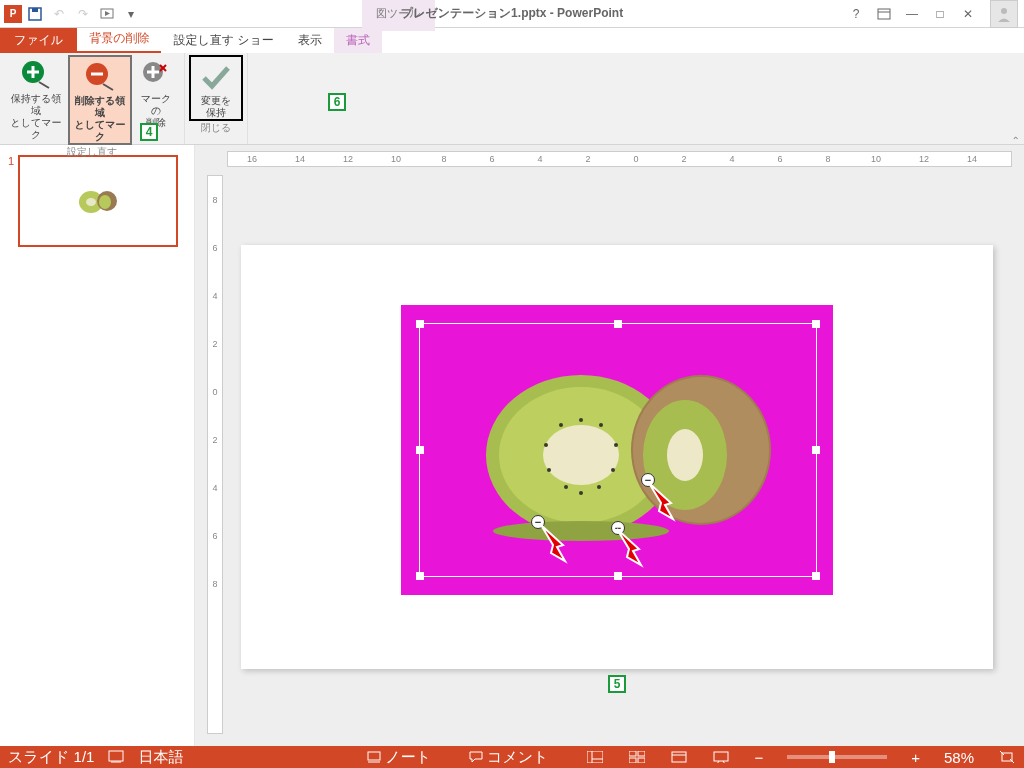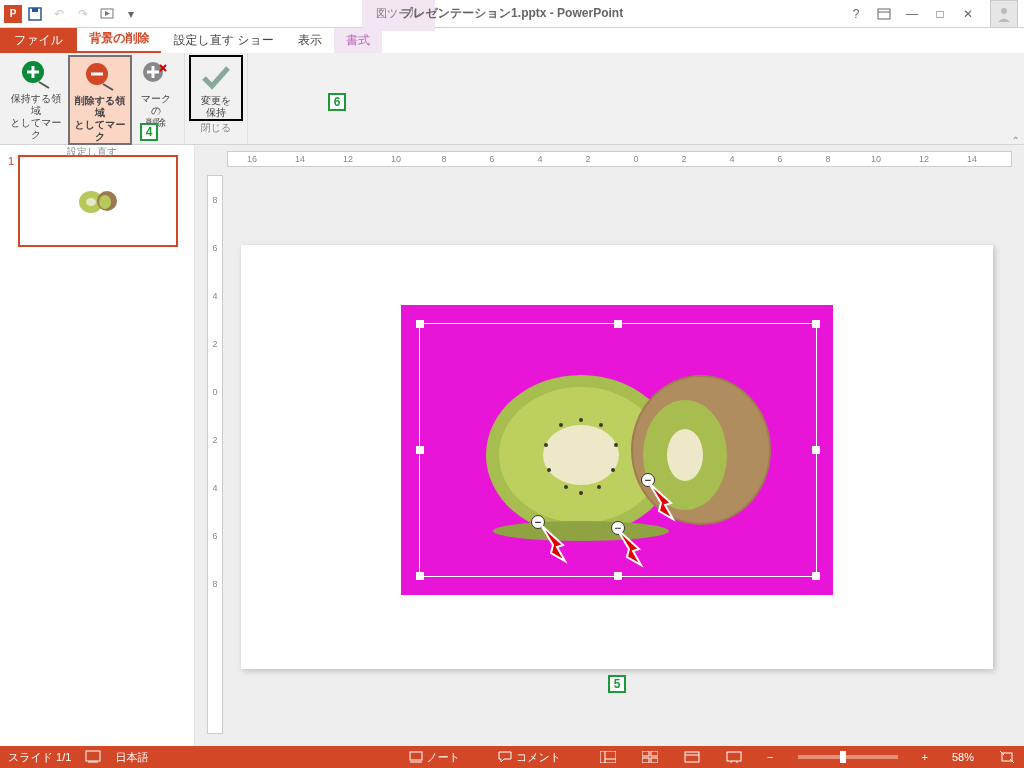--- a/index.html
+++ b/index.html
@@ -14,21 +14,21 @@
 .contextual-tab { margin-left: 220px; font-size: 11px; color: #777; background:#f3e6f3; padding: 10px 14px; }
 .title-center { position:absolute; left:50%; transform:translateX(-50%); color:#666; font-size:12px;font-weight:bold; }
 .win-controls { margin-left:auto; display:flex; align-items:center; gap:8px; padding-right:6px; color:#666; }
 .win-controls span { width:20px; height:20px; display:flex; align-items:center; justify-content:center; cursor:pointer; }
 .user-icon { width:28px; height:28px; background:#e6e6e6; border:1px solid #ccc; display:flex; align-items:center; justify-content:center; margin-left:4px; }
 
 
 .tabrow { height: 25px; display:flex; align-items:flex-end; background:#fff; }
 .file-tab { background:#d24726; color:#fff; padding: 4px 14px; font-size:12px; cursor:pointer; }
 .tab { padding: 4px 12px; font-size:12px; color:#444; cursor:pointer; }
-.tab.active { color:#d24726; border-bottom: 2px solid #d24726; font-weight: bold; }
+.tab.active { color:#d24726; border-bottom: 2px solid #d24726; }
 .tab.fmt { background:#f3e6f3; color:#b866b8; }
 
 
 .ribbon { height:92px; background:#f1f1f1; border-bottom:1px solid #d4d4d4; display:flex; position:relative; }
 .rgroup { display:flex; flex-direction:column; align-items:center; padding: 2px 4px 16px 4px; border-right:1px solid #e0e0e0; }
 .rgroup .buttons { display:flex; flex:1; }
 .rgroup .grplabel { font-size:10px; color:#888; padding-bottom:2px; }
 .rbtn { display:flex; flex-direction:column; align-items:center; justify-content:flex-start; padding: 4px 4px 0 4px; cursor:pointer; width: 64px; }
 .rbtn .ricon { width:32px; height:32px; display:flex; align-items:center; justify-content:center; }
 .rbtn .rlabel { font-size:10px; text-align:center; color:#444; line-height:1.2; margin-top:2px; }
@@ -58,21 +58,21 @@
 .handle { position:absolute; width:8px; height:8px; background:#fff; }
 .h-nw{left:-4px;top:-4px}.h-n{left:50%;top:-4px;margin-left:-4px}.h-ne{right:-4px;top:-4px}
 .h-w{left:-4px;top:50%;margin-top:-4px}.h-e{right:-4px;top:50%;margin-top:-4px}
 .h-sw{left:-4px;bottom:-4px}.h-s{left:50%;bottom:-4px;margin-left:-4px}.h-se{right:-4px;bottom:-4px}
 
 .minus-marker { position:absolute; width:14px; height:14px; border-radius:50%; background:#fff; border:1px solid #333; display:flex; align-items:center; justify-content:center; font-size:11px; font-weight:bold; color:#333; }
 
 .step5 { position:absolute; left:50%; transform:translateX(-50%); bottom:-24px; }
 
 
-.statusbar { height:22px; background:#d24726; color:#fff; display:flex; align-items:center; font-size:11px; padding:0 8px; }
+.statusbar { height:22px; background:#d24726; color:#fff; display:flex; align-items:center; font-size:15px; padding:0 8px; }
 .statusbar .sbitem { margin-right:14px; display:flex; align-items:center; gap:4px; }
 .sb-right { margin-left:auto; display:flex; align-items:center; gap:24px; }
 .viewbtn { width:18px; height:14px; display:flex; align-items:center; justify-content:center; cursor:pointer; }
 .zoom-slider { width:100px; height:4px; background:rgba(255,255,255,.4); position:relative; }
 .zoom-slider .zknob { position:absolute; top:-4px; width:6px; height:12px; background:#fff; }
 </style>
 </head>
 <body>
 
 <div class="titlebar">

